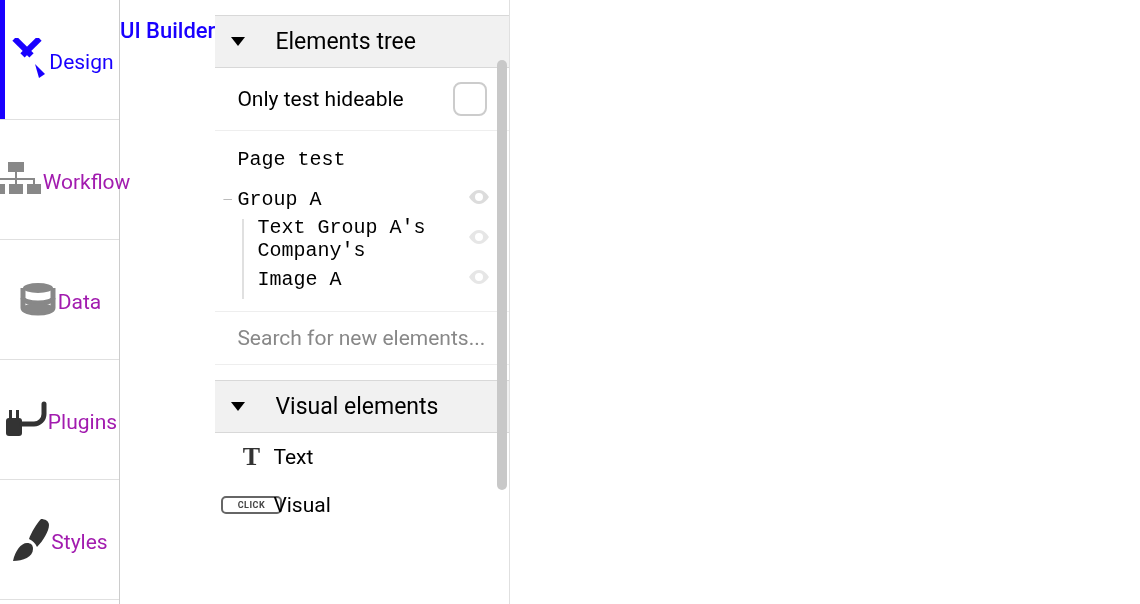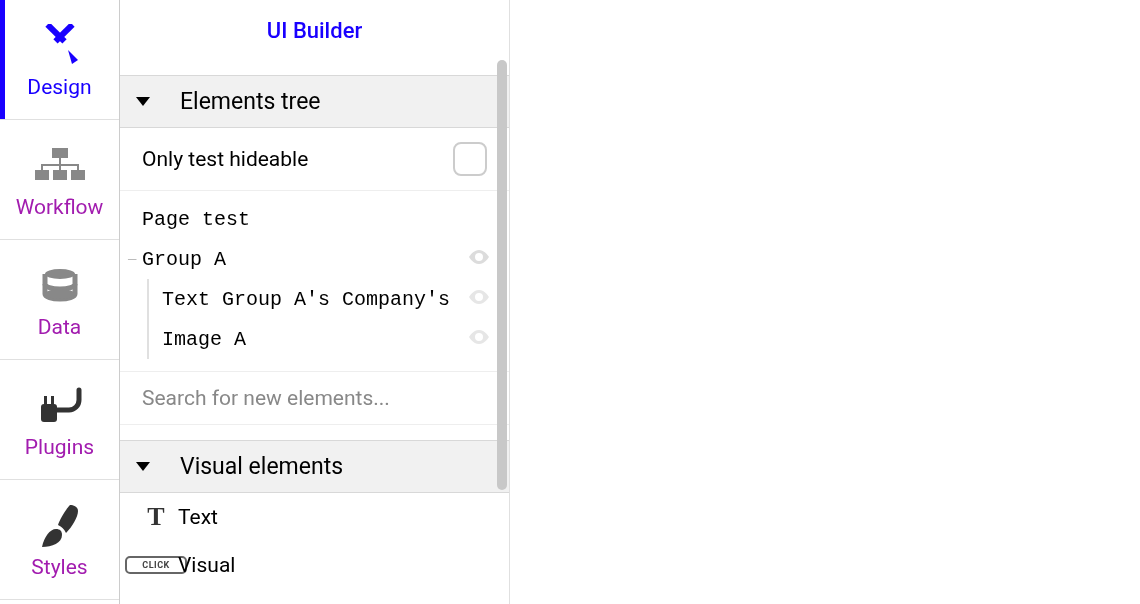--- a/index.html
+++ b/index.html
@@ -19,21 +19,21 @@
   
   .leftnav {
     width: 120px;
     border-right: 1px solid #ccc;
     display: flex;
     flex-direction: column;
     background: #fff;
   }
   .leftnav-item {
     display: flex;
-    flex-direction: column;
+    flex-direction: row;
     align-items: center;
     justify-content: center;
     height: 120px;
     border-bottom: 1px solid #e0e0e0;
     cursor: pointer;
     position: relative;
   }
   .leftnav-item.active::before {
     content: "";
     position: absolute;
@@ -53,21 +53,21 @@
   .leftnav-label {
     font-size: 21px;
     color: #a21caf;
     margin-top: 4px;
   }
   
   .panel {
     width: 390px;
     border-right: 1px solid #e0e0e0;
     display: flex;
-    flex-direction: column;
+    flex-direction: row;
     position: relative;
   }
   .panel-tabs {
     display: flex;
     height: 60px;
     align-items: stretch;
   }
   .panel-tab {
     flex: 1;
     display: flex;

